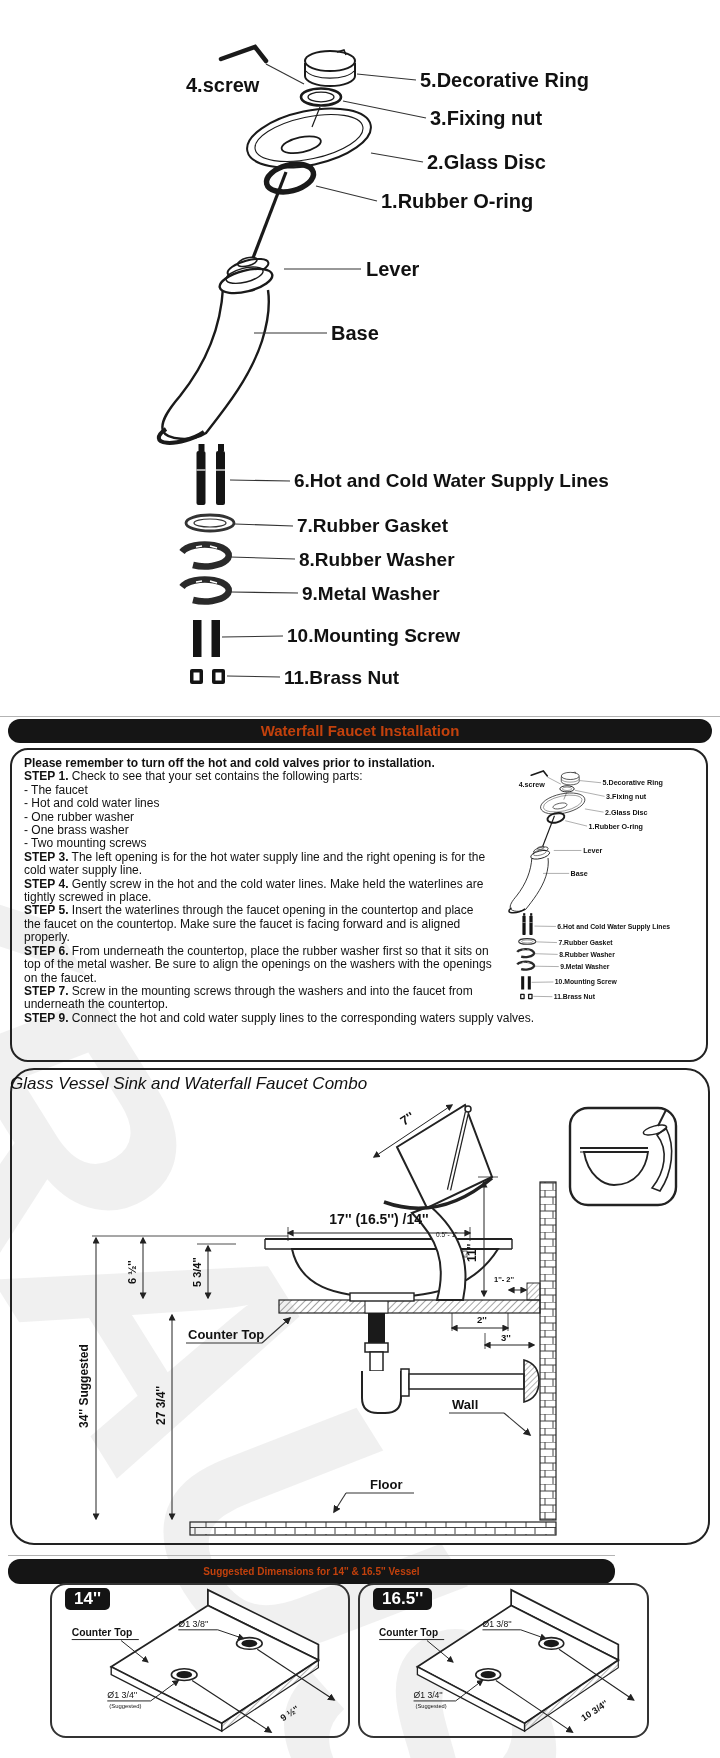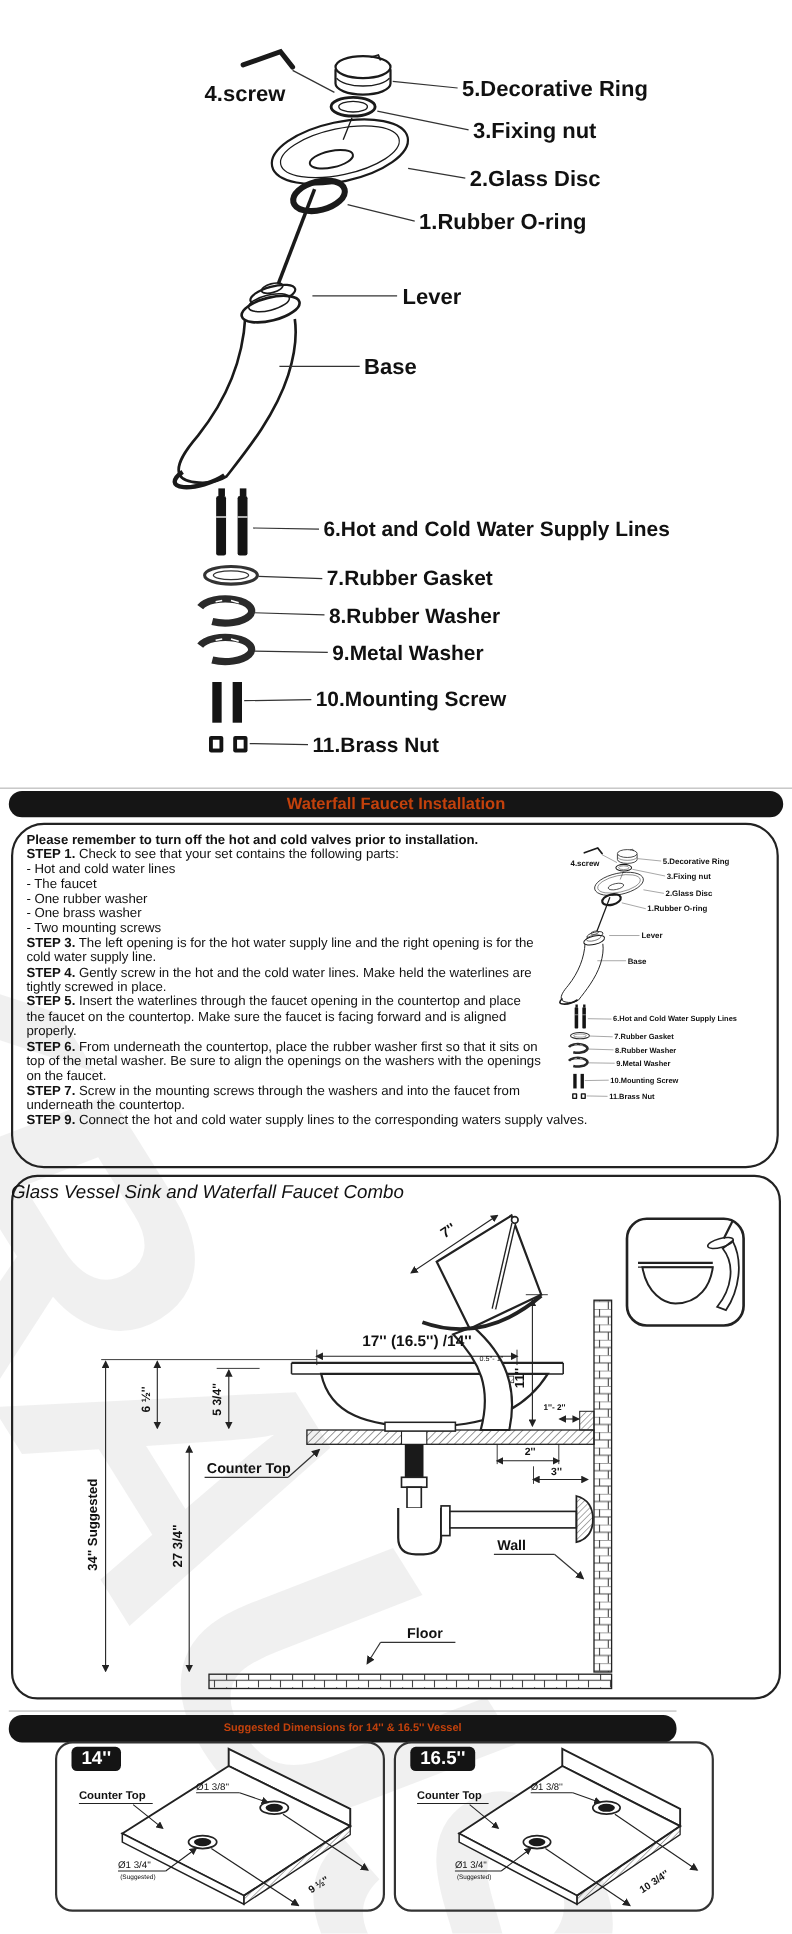--- a/index.html
+++ b/index.html
@@ -6,21 +6,21 @@
   .page{position:relative;width:720px;height:1758px;background:#fff;overflow:hidden;
         font-family:"Liberation Sans",sans-serif;color:#111;}
   .page > *{position:absolute;}
   .watermark{left:10px;top:700px;font-size:350px;font-weight:bold;font-style:italic;
              color:rgba(110,110,110,0.10);transform-origin:0 0;transform:rotate(58deg);
              white-space:nowrap;letter-spacing:-8px;z-index:0;}
   .rule{height:1px;background:#b3b3b3;}
   .barheader{background:#151515;border-radius:12px;color:#c2410c;text-align:center;font-weight:700;}
   #install-bar{left:8px;top:719px;width:704px;height:24px;font-size:15px;line-height:24px;}
   #suggested-bar{left:8px;top:1559px;width:607px;height:25px;font-size:10px;line-height:25px;}
-  .box{border:2px solid #222;border-radius:30px;}
+  .box{border:2px solid #222;border-radius:18px;}
   #install-box{left:10px;top:748px;width:694px;height:310px;}
   #combo-box{left:10px;top:1068px;width:696px;height:473px;border-radius:24px;}
   .steps{position:absolute;left:12px;top:7px;width:676px;font-size:12px;line-height:13.4px;}
   .steps p{margin:0;}
   .steps .b{font-weight:700;}
   .mini-spacer{float:right;width:208px;height:252px;}
   .mini-diagram{position:absolute;left:440px;top:4px;width:258px;height:251px;}
   .combo-title{left:10px;top:1074px;width:696px;text-align:left;font-style:italic;
                font-weight:400;font-size:17px;}
   .panel{border:2px solid #333;border-radius:16px;background:transparent;margin-left:32px;}
@@ -183,22 +183,22 @@
 
   <div class="barheader" id="install-bar">
     <span>Waterfall Faucet Installation</span>
   </div>
 
   <div class="box" id="install-box">
     <div class="steps">
       <div class="mini-spacer"></div>
       <p class="b">Please remember to turn off the hot and cold valves prior to installation.</p>
       <p class="step"><span class="b">STEP 1.</span><span> Check to see that your set contains the following parts:</span></p>
+      <p class="step">- The faucet</p>
       <p class="step">- Hot and cold water lines</p>
-      <p class="step">- The faucet</p>
       <p class="step">- One rubber washer</p>
       <p class="step">- One brass washer</p>
       <p class="step">- Two mounting screws</p>
       <p class="step"><span class="b">STEP 3.</span><span> The left opening is for the hot water supply line and the right opening is for the cold water supply line.</span></p>
       <p class="step"><span class="b">STEP 4.</span><span> Gently screw in the hot and the cold water lines. Make held the waterlines are tightly screwed in place.</span></p>
       <p class="step"><span class="b">STEP 5.</span><span> Insert the waterlines through the faucet opening in the countertop and place the faucet on the countertop. Make sure the faucet is facing forward and is aligned properly.</span></p>
       <p class="step"><span class="b">STEP 6.</span><span> From underneath the countertop, place the rubber washer first so that it sits on top of the metal washer. Be sure to align the openings on the washers with the openings on the faucet.</span></p>
       <p class="step"><span class="b">STEP 7.</span><span> Screw in the mounting screws through the washers and into the faucet from underneath the countertop.</span></p>
       <p class="step"><span class="b">STEP 9.</span><span>  Connect the hot and cold water supply lines to the corresponding waters supply valves.</span></p>
     </div>

